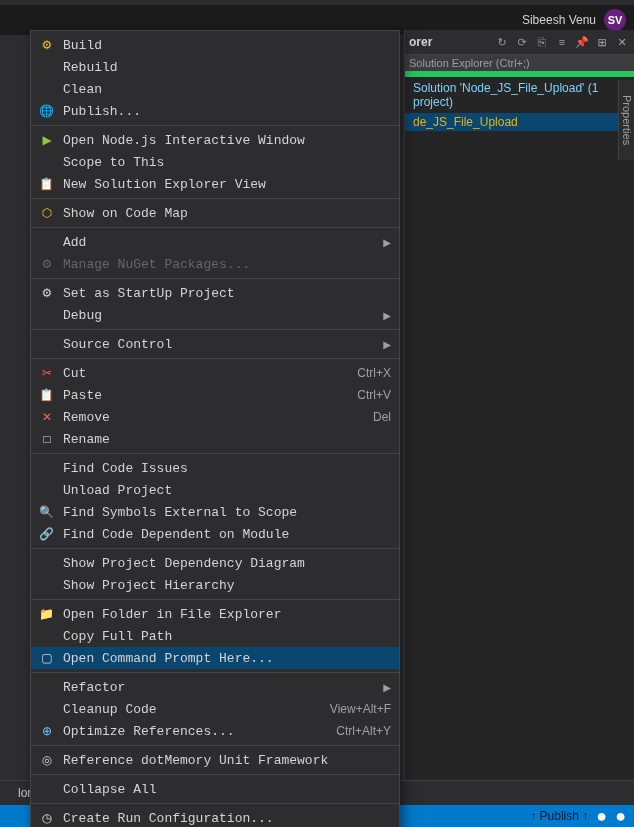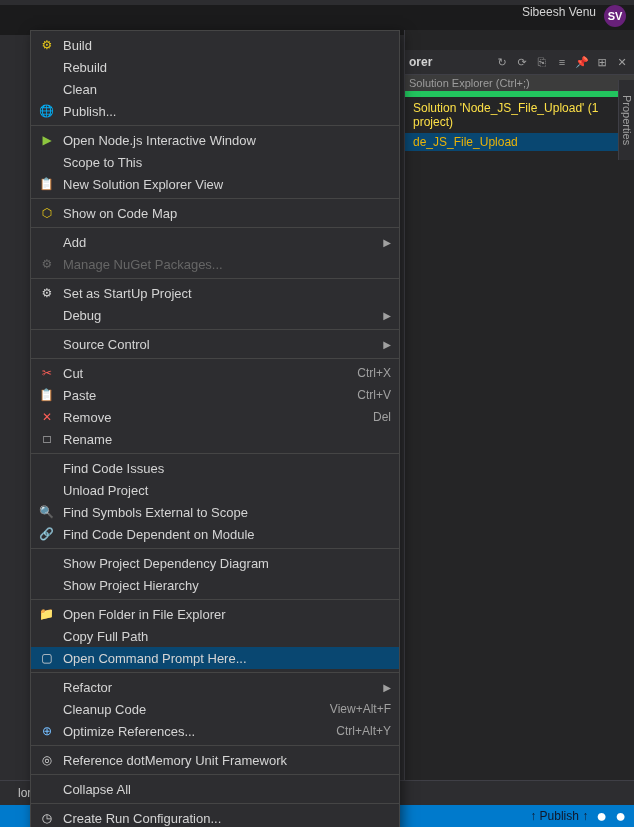--- a/index.html
+++ b/index.html
@@ -13,20 +13,21 @@
       overflow: hidden;
       position: relative;
     }
 
     
     .top-bar {
       width: 100%;
       height: 30px;
       background: #1b1b1c;
       display: flex;
+      align-items: center;
       justify-content: flex-end;
       padding-right: 8px;
       position: absolute;
       top: 5px;
     }
     .top-bar-title {
       font-size: 12px;
       color: #d4d4d4;
       margin-right: 8px;
     }
@@ -54,21 +55,20 @@
       border-left: 1px solid #3f3f46;
     }
     .se-toolbar {
       height: 25px;
       background: #2d2d30;
       display: flex;
       align-items: center;
       justify-content: space-between;
       padding: 0 4px;
       border-bottom: 1px solid #3f3f46;
-      margin-top: 20px;
     }
     .se-toolbar-title {
       font-size: 12px;
       font-weight: bold;
       color: #d4d4d4;
     }
     .se-toolbar-icons {
       display: flex;
       gap: 4px;
     }
@@ -88,21 +88,21 @@
       display: flex;
       align-items: center;
       padding: 0 4px;
       font-size: 11px;
       color: #9d9d9d;
       border-bottom: 6px solid #22c55e;
     }
     .se-project-label {
       padding: 4px 8px;
       font-size: 12px;
-      color: #fde047;
+      color: #7dd3fc;
     }
     .se-item-selected {
       background: #094771;
       padding: 2px 8px;
       font-size: 12px;
       color: #eab308;
       font-weight: 400;
     }
 
     
@@ -162,20 +162,21 @@
       display: flex;
       align-items: center;
       justify-content: center;
       font-size: 12px;
       flex-shrink: 0;
     }
     .menu-label {
       flex: 1;
       font-size: 13px;
       white-space: nowrap;
+      font-family: Liberation Mono, monospace;
     }
     .menu-shortcut {
       font-size: 12px;
       color: #a0a0a0;
       margin-left: 24px;
     }
     .menu-arrow {
       font-size: 10px;
       color: #a0a0a0;
       margin-left: 8px;

